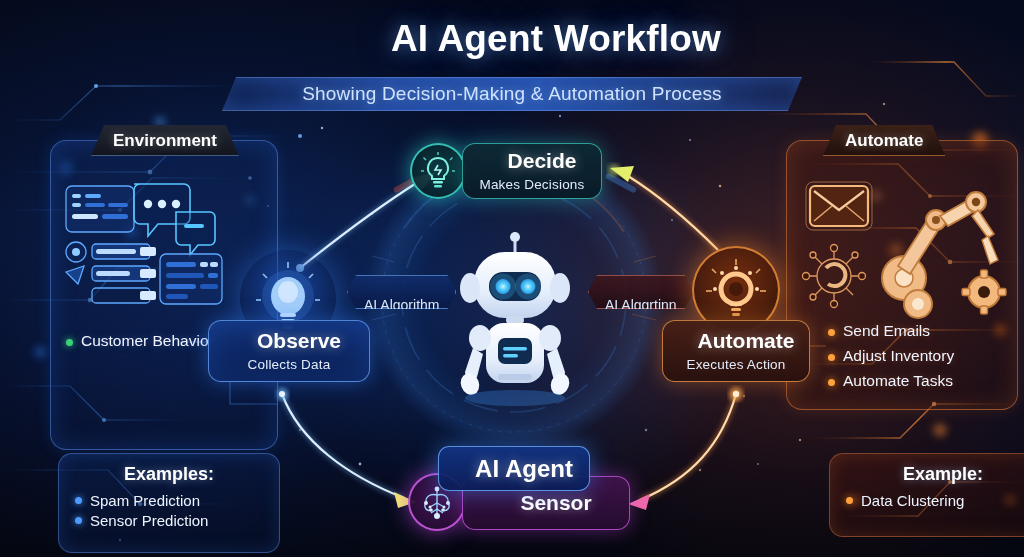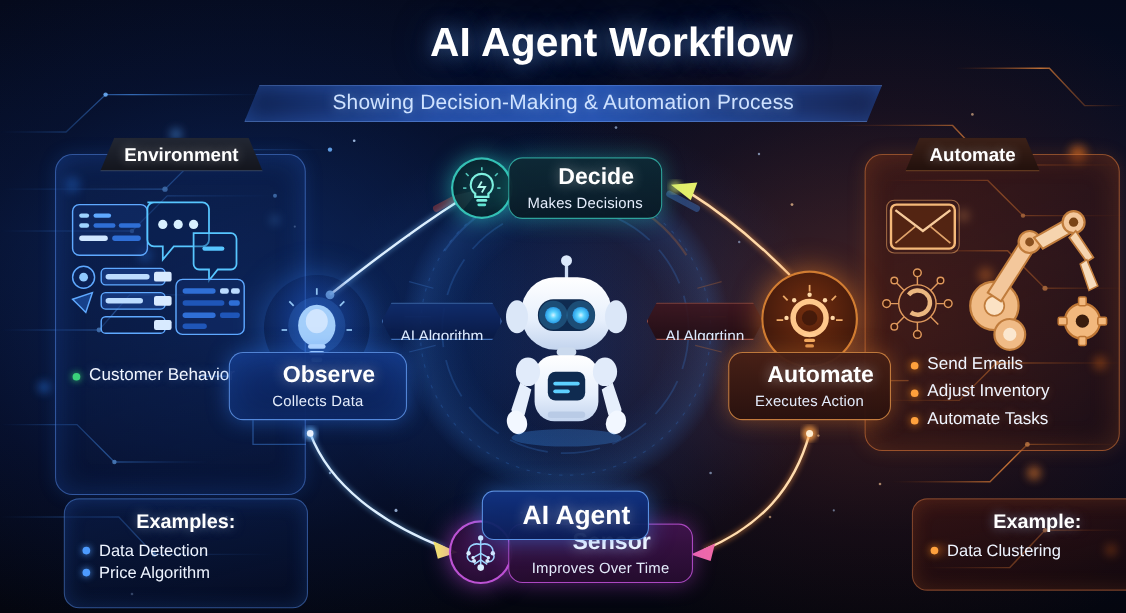--- a/index.html
+++ b/index.html
@@ -459,25 +459,25 @@
     <div class="row">
       <span class="dot dot-green"></span>
       <span class="btxt">Customer Behavior</span>
     </div>
   </div>
 
   <div class="example ex-left">
     <div class="ex-title">Examples:</div>
     <div class="ex-row">
       <span class="dot dot-blue" style="margin-top:0"></span>
-      <span class="ex-txt">Data Detection</span>
+      <span class="ex-txt">Spam Prediction</span>
     </div>
     <div class="ex-row">
       <span class="dot dot-blue" style="margin-top:0"></span>
-      <span class="ex-txt">Price Algorithm</span>
+      <span class="ex-txt">Sensor Prediction</span>
     </div>
   </div>
 
   <div class="panel panel-right">
     <div class="panel-tag tag-auto">Automate</div>
   </div>
 
   <svg class="art" style="left:792px; top:180px;" width="226" height="128">
     <g>
       <rect x="18" y="6" width="58" height="40" rx="5" fill="rgba(92,40,16,.75)" stroke="#f5b979" stroke-width="2.2"></rect>
@@ -665,20 +665,19 @@
         <circle cx="13" cy="27" r="1.8"></circle>
           <circle cx="25" cy="27" r="1.8"></circle>
         <circle cx="12" cy="24" r="1.5"></circle>
           <circle cx="26" cy="24" r="1.5"></circle>
         <circle cx="19" cy="33" r="3"></circle>
       </g>
     </svg>
   </div>
   <div class="node node-learn">
     <div class="nt">Sensor</div>
-    <div class="ns">Improves Over Time</div>
   </div>
 
   <div class="node node-agent">
     <div class="nt">AI Agent</div>
   </div>
 
 </div>
 
 </body></html>

